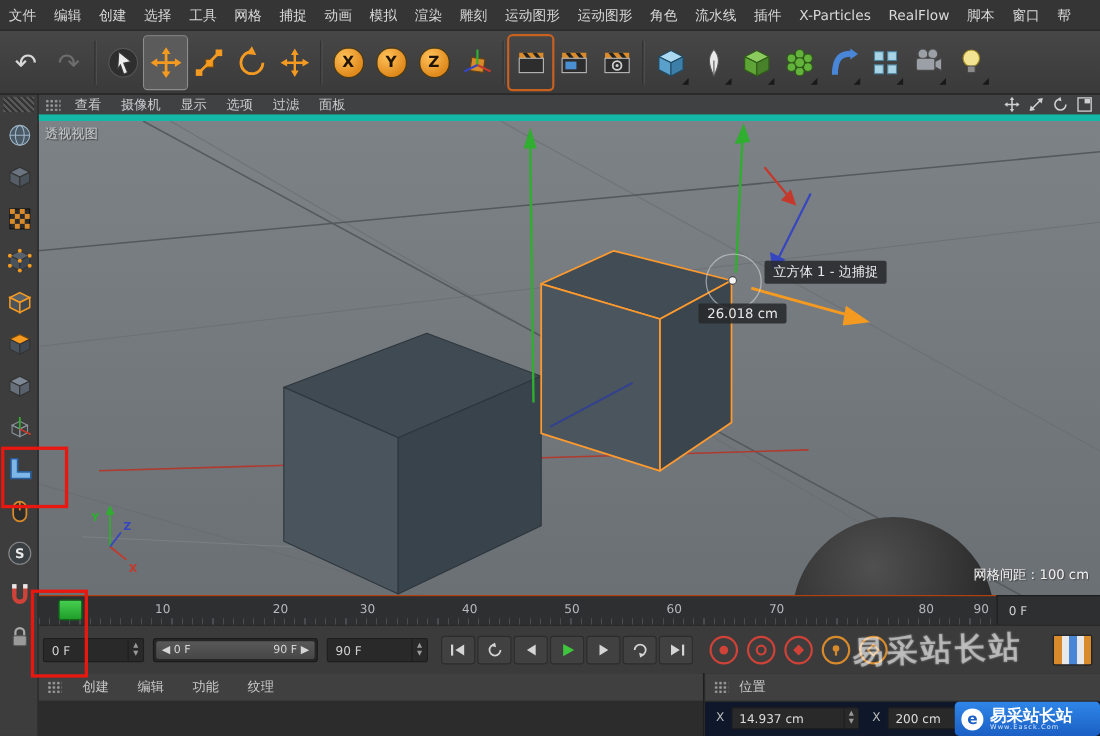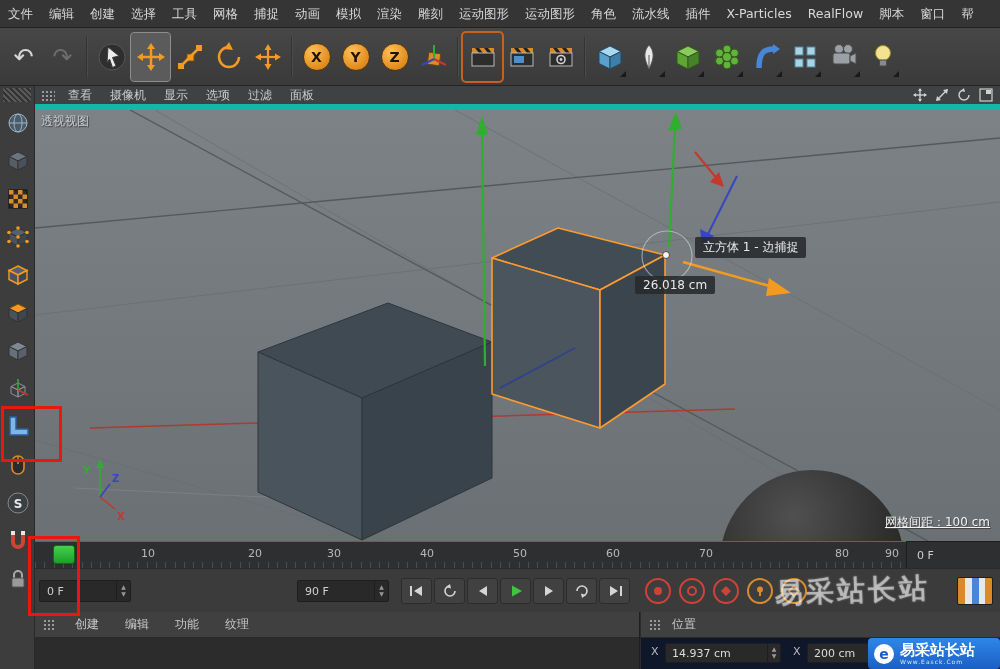--- a/index.html
+++ b/index.html
@@ -50,21 +50,21 @@
   .vp-nav .nbtn { width:16px; height:16px; display:flex; align-items:center; justify-content:center; }
   .scene { position:relative; width:965px; height:431px; overflow:hidden; }
   .scene svg.main { position:absolute; left:0; top:0; }
   .view-label { position:absolute; left:6px; top:3px; font-size:12px; color:#c6cacd;
     text-shadow:1px 1px 1px #3a3a3a; z-index:3; }
   .tip { position:absolute; background:rgba(40,42,44,.88); color:#e9e9e9; font-size:12px;
     padding:2px 8px; border-radius:2px; z-index:3; white-space:nowrap; }
   .tip.t1 { left:660px; top:127px; }
   .tip.t2 { left:600px; top:166px; }
   .grid-spacing { position:absolute; right:10px; bottom:10px; font-size:12px; color:#f2f2f2;
-    text-shadow:1px 1px 1px #444; z-index:3;text-decoration:underline; }
+    text-shadow:1px 1px 1px #444; z-index:3; }
 
   
   .timeline { position:absolute; left:35px; top:541px; width:871px; height:27px;
     background:#2d2f31; border-top:1px solid #c2410c; z-index:2; }
   .timeline .tickmarks { position:absolute; left:0; bottom:0; width:100%; height:6px;
     background:repeating-linear-gradient(90deg,#4a4d4f 0 1px,transparent 1px 9.3px); }
   .timeline .num { position:absolute; top:5px; font-size:11px; color:#b5b9bb; transform:translateX(-50%); }
   .playhead { position:absolute; left:18px; top:3px; width:22px; height:19px; border-radius:3px;
     background:linear-gradient(#46cf50,#1f9e29); border:1px solid #0e6b16; }
   .framebox { position:absolute; left:906px; top:541px; width:94px; height:27px;
@@ -569,20 +569,26 @@
   <div class="framebox">0 F</div>
 
   <div class="transport">
     <div class="tfield" style="left:4px;width:92px">
       <span>0 F</span>
       <span class="stepper">
           <span>▲</span>
           <span>▼</span>
         </span>
     </div>
+    <div class="rangebar">
+      <div class="pill">
+        <span><span>◀ </span><span>0 F</span></span>
+        <span><span>90 F</span><span> ▶</span></span>
+      </div>
+    </div>
     <div class="tfield" style="left:262px;width:92px">
       <span>90 F</span>
       <span class="stepper">
           <span>▲</span>
           <span>▼</span>
         </span>
     </div>
 
     <div class="pbtn" style="left:366px">
       <svg width="16" height="14" viewBox="0 0 16 14">

